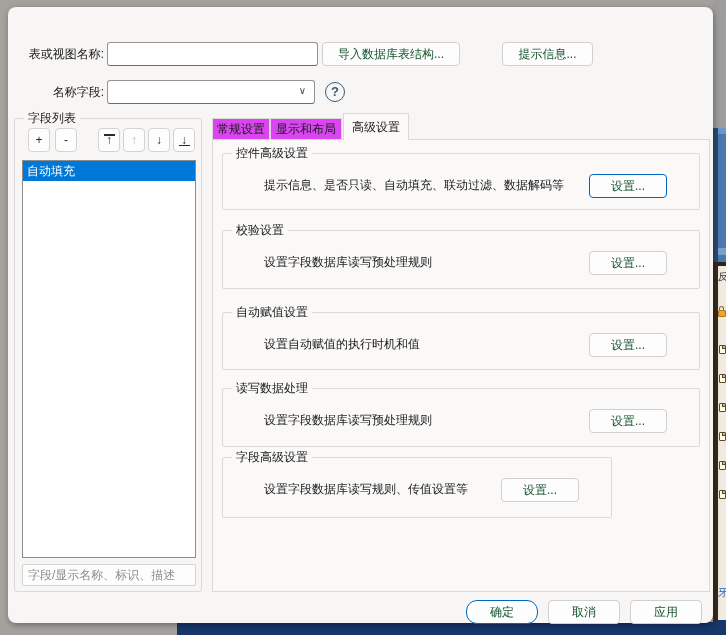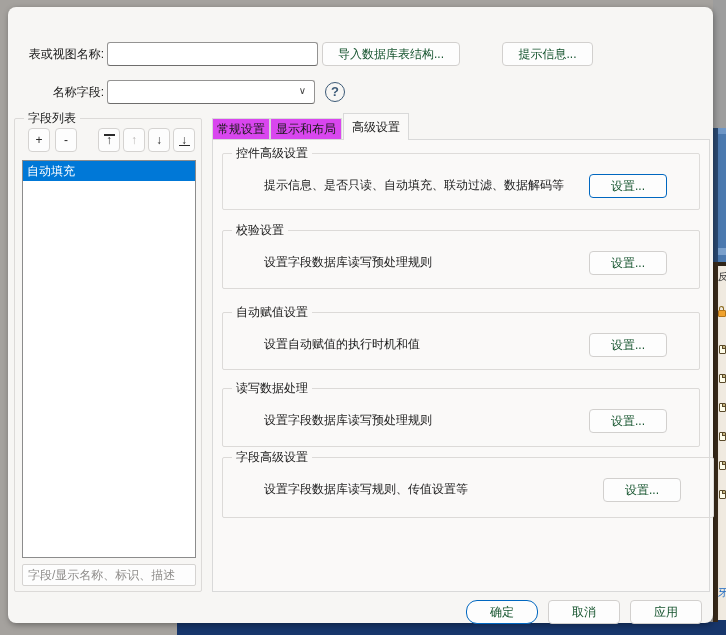--- a/index.html
+++ b/index.html
@@ -199,21 +199,21 @@
     <span class="desc">设置自动赋值的执行时机和值</span>
     <button class="win-btn set-btn">设置...</button>
   </div>
 
   <div class="groupbox" style="left:214px; top:381px; width:478px; height:59px; z-index:4;">
     <span class="legend" style="background:#faf9f8;">读写数据处理</span>
     <span class="desc">设置字段数据库读写预处理规则</span>
     <button class="win-btn set-btn">设置...</button>
   </div>
 
-  <div class="groupbox" style="left:214px; top:450px; width:492px; height:61px; z-index:4;">
+  <div class="groupbox" style="left:214px; top:450px; width:390px; height:61px; z-index:4;">
     <span class="legend" style="background:#faf9f8;">字段高级设置</span>
     <span class="desc">设置字段数据库读写规则、传值设置等</span>
     <button class="win-btn set-btn">设置...</button>
   </div>
 
   <button class="win-btn primary" style="left:458px; top:593px; width:72px;border-radius:11px;">确定</button>
   <button class="win-btn" style="left:540px; top:593px; width:72px;">取消</button>
   <button class="win-btn" style="left:622px; top:593px; width:72px;">应用</button>
 
 </div>

